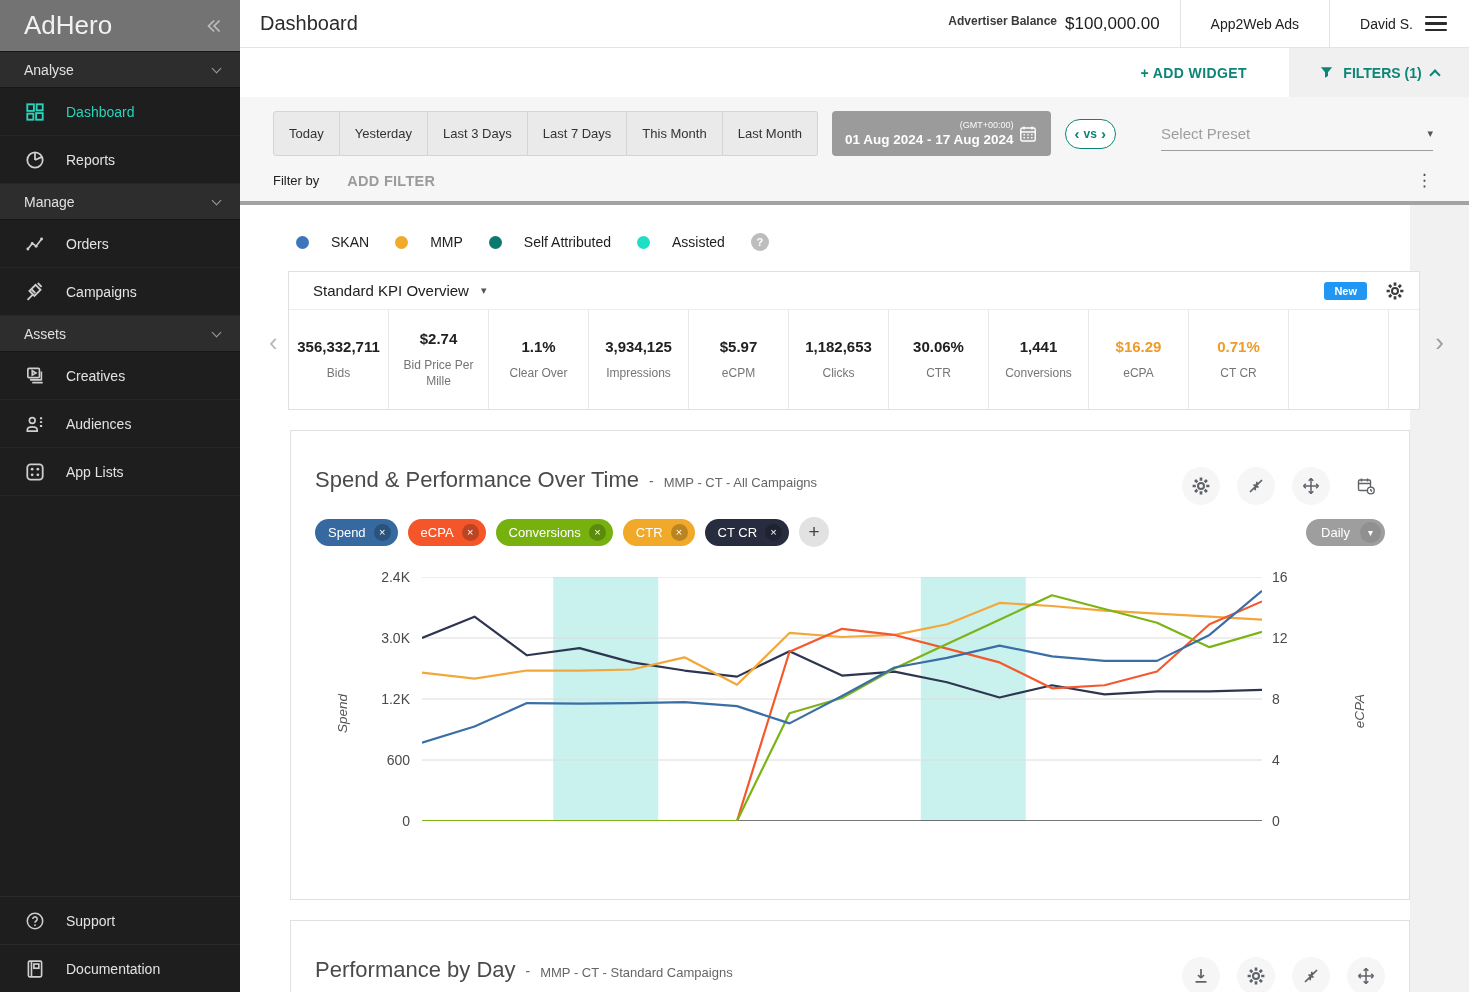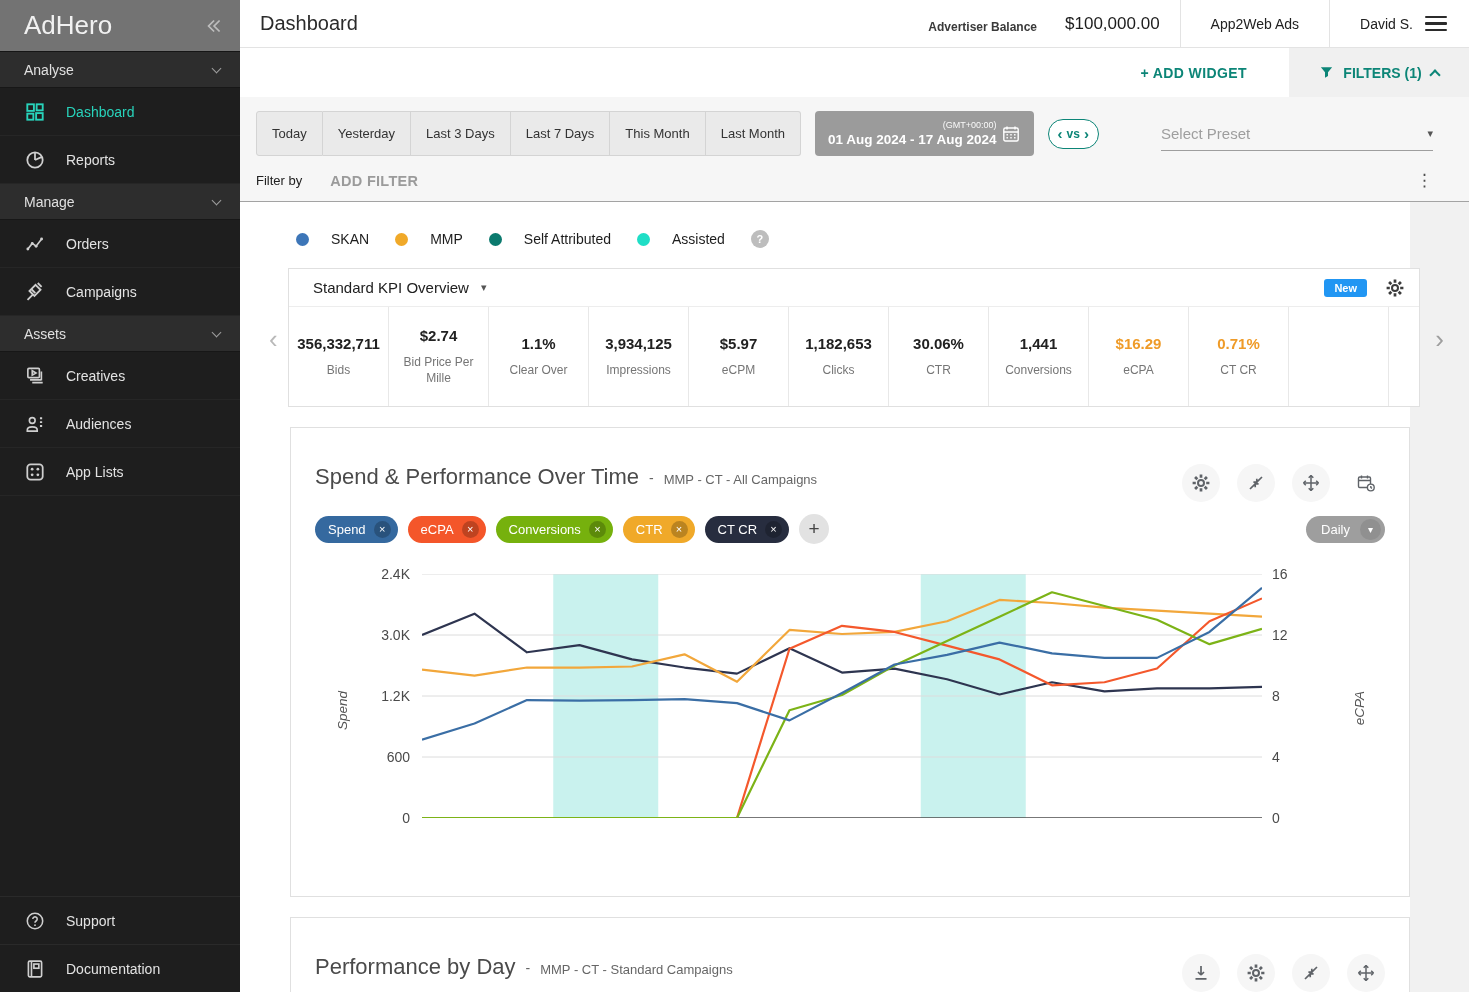--- a/index.html
+++ b/index.html
@@ -20,37 +20,37 @@
   .item.active .ic{color:#28d3bb}
   .side-foot{position:absolute;left:0;right:0;bottom:0}
   .side-foot .item{border-top:1px solid #2a2a2a;border-bottom:none;height:48px}
   .ic{display:block}
 
   
   .main{flex:1;display:flex;flex-direction:column;min-width:0;background:#fff}
   .topbar{height:48px;flex:none;display:flex;align-items:center;border-bottom:1px solid #e3e3e3}
   .page-title{font-size:20px;color:#2b2b2b;padding-left:20px}
   .top-right{margin-left:auto;display:flex;align-items:center;height:100%}
-  .balance{display:flex;align-items:flex-end;gap:28px;padding:0 20px}
+  .balance{display:flex;align-items:flex-start;gap:8px;padding:0 20px}
   .bl{font-size:12px;font-weight:bold;color:#3a3a3a}
   .bv{font-size:17px;color:#1d1d1d}
   .vdiv{width:1px;height:48px;background:#e3e3e3}
   .account{padding:0 30px;font-size:14px}
   .user{padding-left:30px;padding-right:12px;font-size:14px}
   .burger{width:22px;margin-right:22px;display:flex;flex-direction:column;gap:4px;cursor:pointer}
   .burger i{display:block;height:2.5px;background:#2b2b2b;border-radius:1px}
 
   .widgetbar{height:49px;flex:none;display:flex;align-items:stretch;justify-content:flex-end}
   .addw{background:none;border:none;color:#0c8577;font-family:inherit;font-size:14px;font-weight:bold;letter-spacing:.4px;margin-right:42px;cursor:pointer}
   .filters-toggle{width:180px;background:#f0f0f0;display:flex;align-items:center;justify-content:center;gap:9px;color:#0c8577;font-weight:bold;font-size:14px;cursor:pointer}
   .funnel{width:15px;height:15px;color:#0c8577}
   .chevU{width:8px;height:8px;border-left:2px solid #0c8577;border-top:2px solid #0c8577;transform:rotate(45deg);margin-top:4px}
 
   
-  .filterpanel{background:#f6f6f6;border-bottom:1px solid #a3a3a3;padding:14px 36px 12px 16px;flex:none}
+  .filterpanel{background:#f6f6f6;border-bottom:4px solid #a3a3a3;padding:14px 36px 12px 33px;flex:none}
   .fp1{display:flex;align-items:center}
   .quick{display:flex}
   .qbtn{height:45px;padding:0 15px;background:#eaeaea;border:1px solid #d4d4d4;border-left:none;font-family:inherit;font-size:13px;color:#333;cursor:pointer;white-space:nowrap}
   .qbtn:first-child{border-left:1px solid #d4d4d4;border-radius:3px 0 0 3px}
   .qbtn:last-child{border-radius:0 3px 3px 0}
   .datebtn{margin-left:14px;height:45px;background:#9b9b9b;border:none;border-radius:4px;color:#fff;display:flex;align-items:center;gap:4px;padding:0 13px;font-family:inherit;cursor:pointer}
   .dcol{display:flex;flex-direction:column;align-items:flex-end;gap:2px}
   .tz{font-size:9px;opacity:.95}
   .dr{font-size:13.5px;font-weight:bold;white-space:nowrap}
   .cal-ic{width:20px;height:20px;color:#fff}

